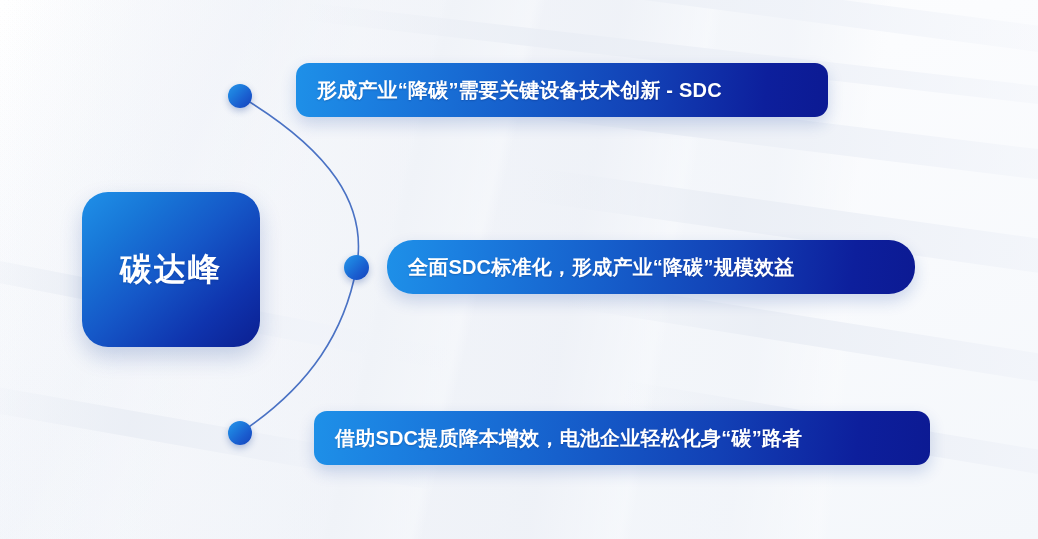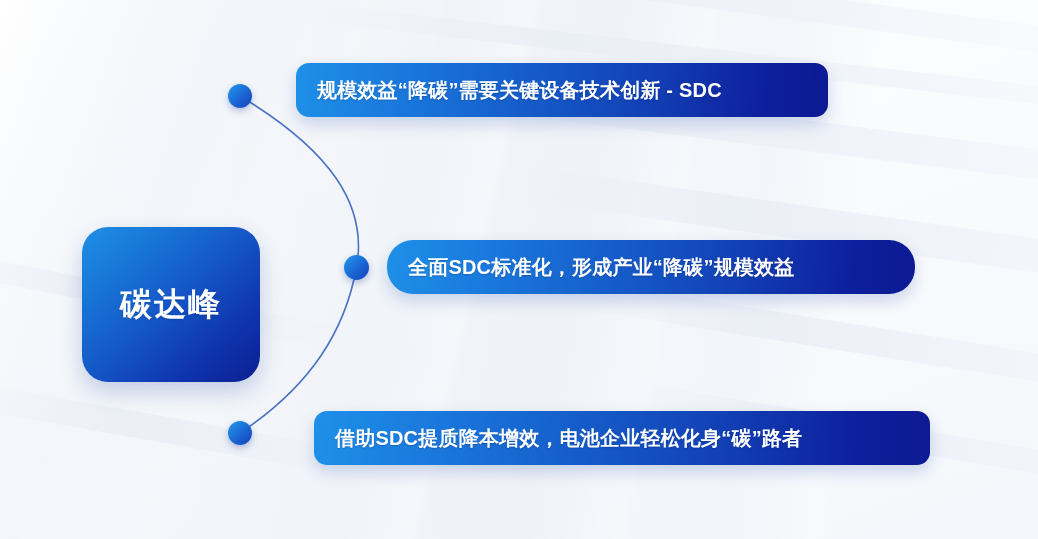--- a/index.html
+++ b/index.html
@@ -62,21 +62,20 @@
     left: 82px;
     top: 192px;
     width: 178px;
     height: 155px;
     border-radius: 26px;
     background: linear-gradient(138deg, #1f90e8 0%, #1878d8 22%, #1558c8 48%, #0f34ae 76%, #0b1f91 100%);
     box-shadow: 0 10px 22px rgba(20,60,150,0.22);
     display: flex;
     align-items: center;
     justify-content: center;
-    margin-top: 35px;
   }
   .main-card .line {
     color: #ffffff;
     font-size: 32px;
     font-weight: bold;
     letter-spacing: 2px;
     line-height: 1.32;
     text-shadow: 0 1px 2px rgba(0,20,80,0.18);
   }
 
@@ -140,21 +139,21 @@
 
   <div class="main-card">
     <div class="line">碳达峰</div>
   </div>
 
   <div class="dot" id="dot-1"></div>
   <div class="dot" id="dot-2"></div>
   <div class="dot" id="dot-3"></div>
 
   <div class="pill" id="pill-1">
-    <span class="pill-text">规模效益“降碳”需要关键设备技术创新 - SDC</span>
+    <span class="pill-text">形成产业“降碳”需要关键设备技术创新 - SDC</span>
   </div>
 
   <div class="pill" id="pill-2">
     <span class="pill-text">全面SDC标准化，形成产业“降碳”规模效益</span>
   </div>
 
   <div class="pill" id="pill-3">
     <span class="pill-text">借助SDC提质降本增效，电池企业轻松化身“碳”路者</span>
   </div>
 

